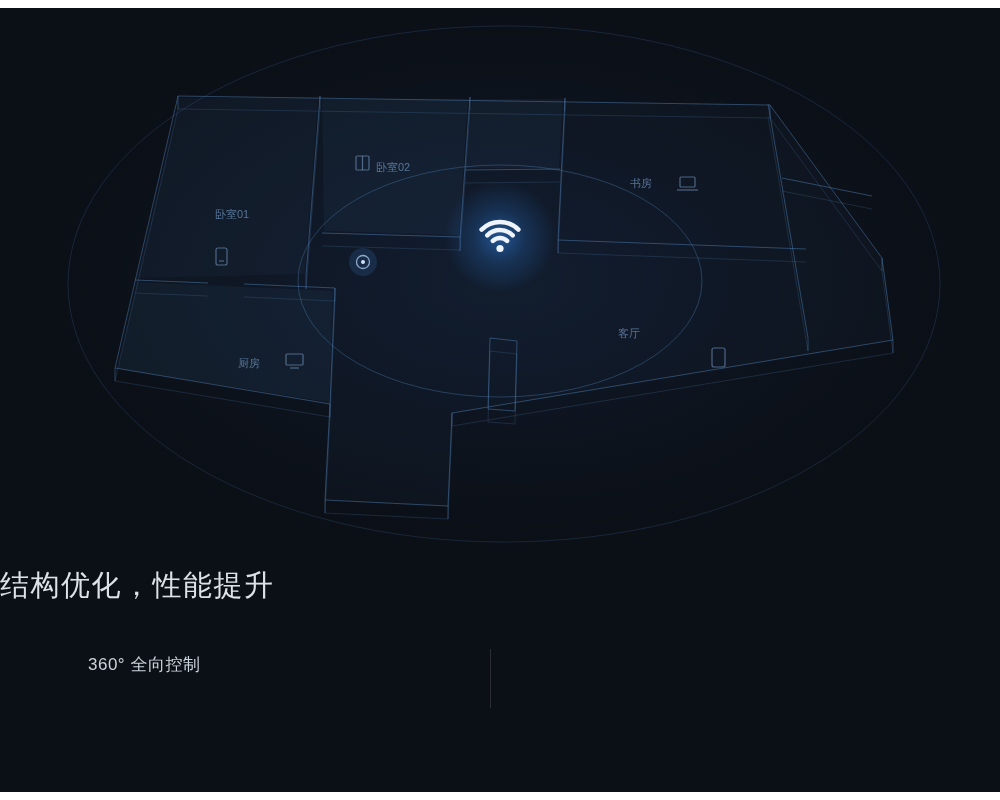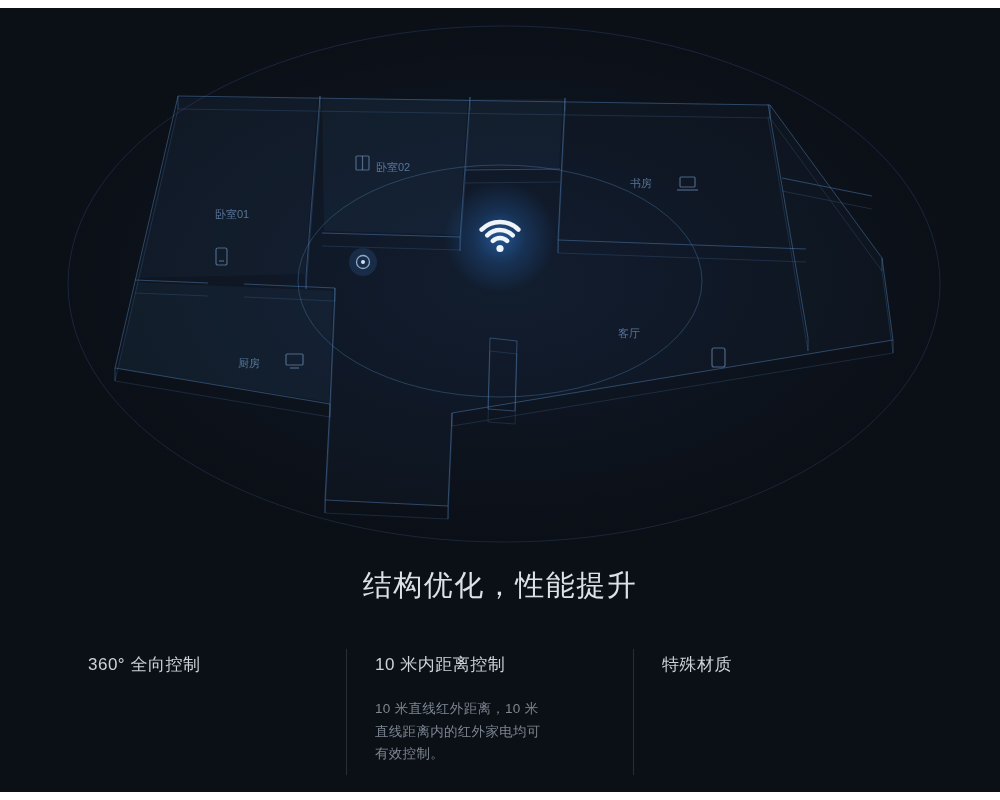--- a/index.html
+++ b/index.html
@@ -4,21 +4,21 @@
 <style>
   html,body{margin:0;padding:0;background:#ffffff;}
   body{font-family:"Liberation Sans","DejaVu Sans",sans-serif;}
   .panel{
     width:1000px;height:784px;margin:8px auto;background:#0b0f16;
     overflow:hidden;position:relative;
   }
   .hero{display:block;width:1000px;height:545px;}
   .svg-label{font-size:11px;fill:rgba(110,145,185,0.75);}
   .section-title{
-    text-align:center;color:#dde2e8;font-size:29px;font-weight:400;
+    color:#dde2e8;font-size:29px;font-weight:400;
     letter-spacing:1.5px;margin:14px 0 0 0;line-height:1.25;
   }
   .features{
     display:flex;margin:46px 80px 0 80px;
   }
   .feature{flex:1;padding:4px 28px 10px 28px;}
   .feature:first-child{padding-left:8px;}
   .feature + .feature{border-left:1px solid rgba(255,255,255,0.13);}
   .feature-title{
     color:#ccd3da;font-size:17px;font-weight:400;margin:0 0 22px 0;
@@ -123,21 +123,16 @@
     </g>
   </svg>
 
   <h2 class="section-title">结构优化，性能提升</h2>
 
   <div class="features">
     <div class="feature">
       <h3 class="feature-title">360° 全向控制</h3>
     </div>
     <div class="feature">
-      <h3 class="feature-title">10 米内距离控制</h3>
-      <p class="feature-body">10 米直线红外距离，10 米直线距离内的红外家电均可有效控制。</p>
-    </div>
-    <div class="feature">
-      <h3 class="feature-title">特殊材质</h3>
     </div>
   </div>
 
 </div>
 
 </body></html>

